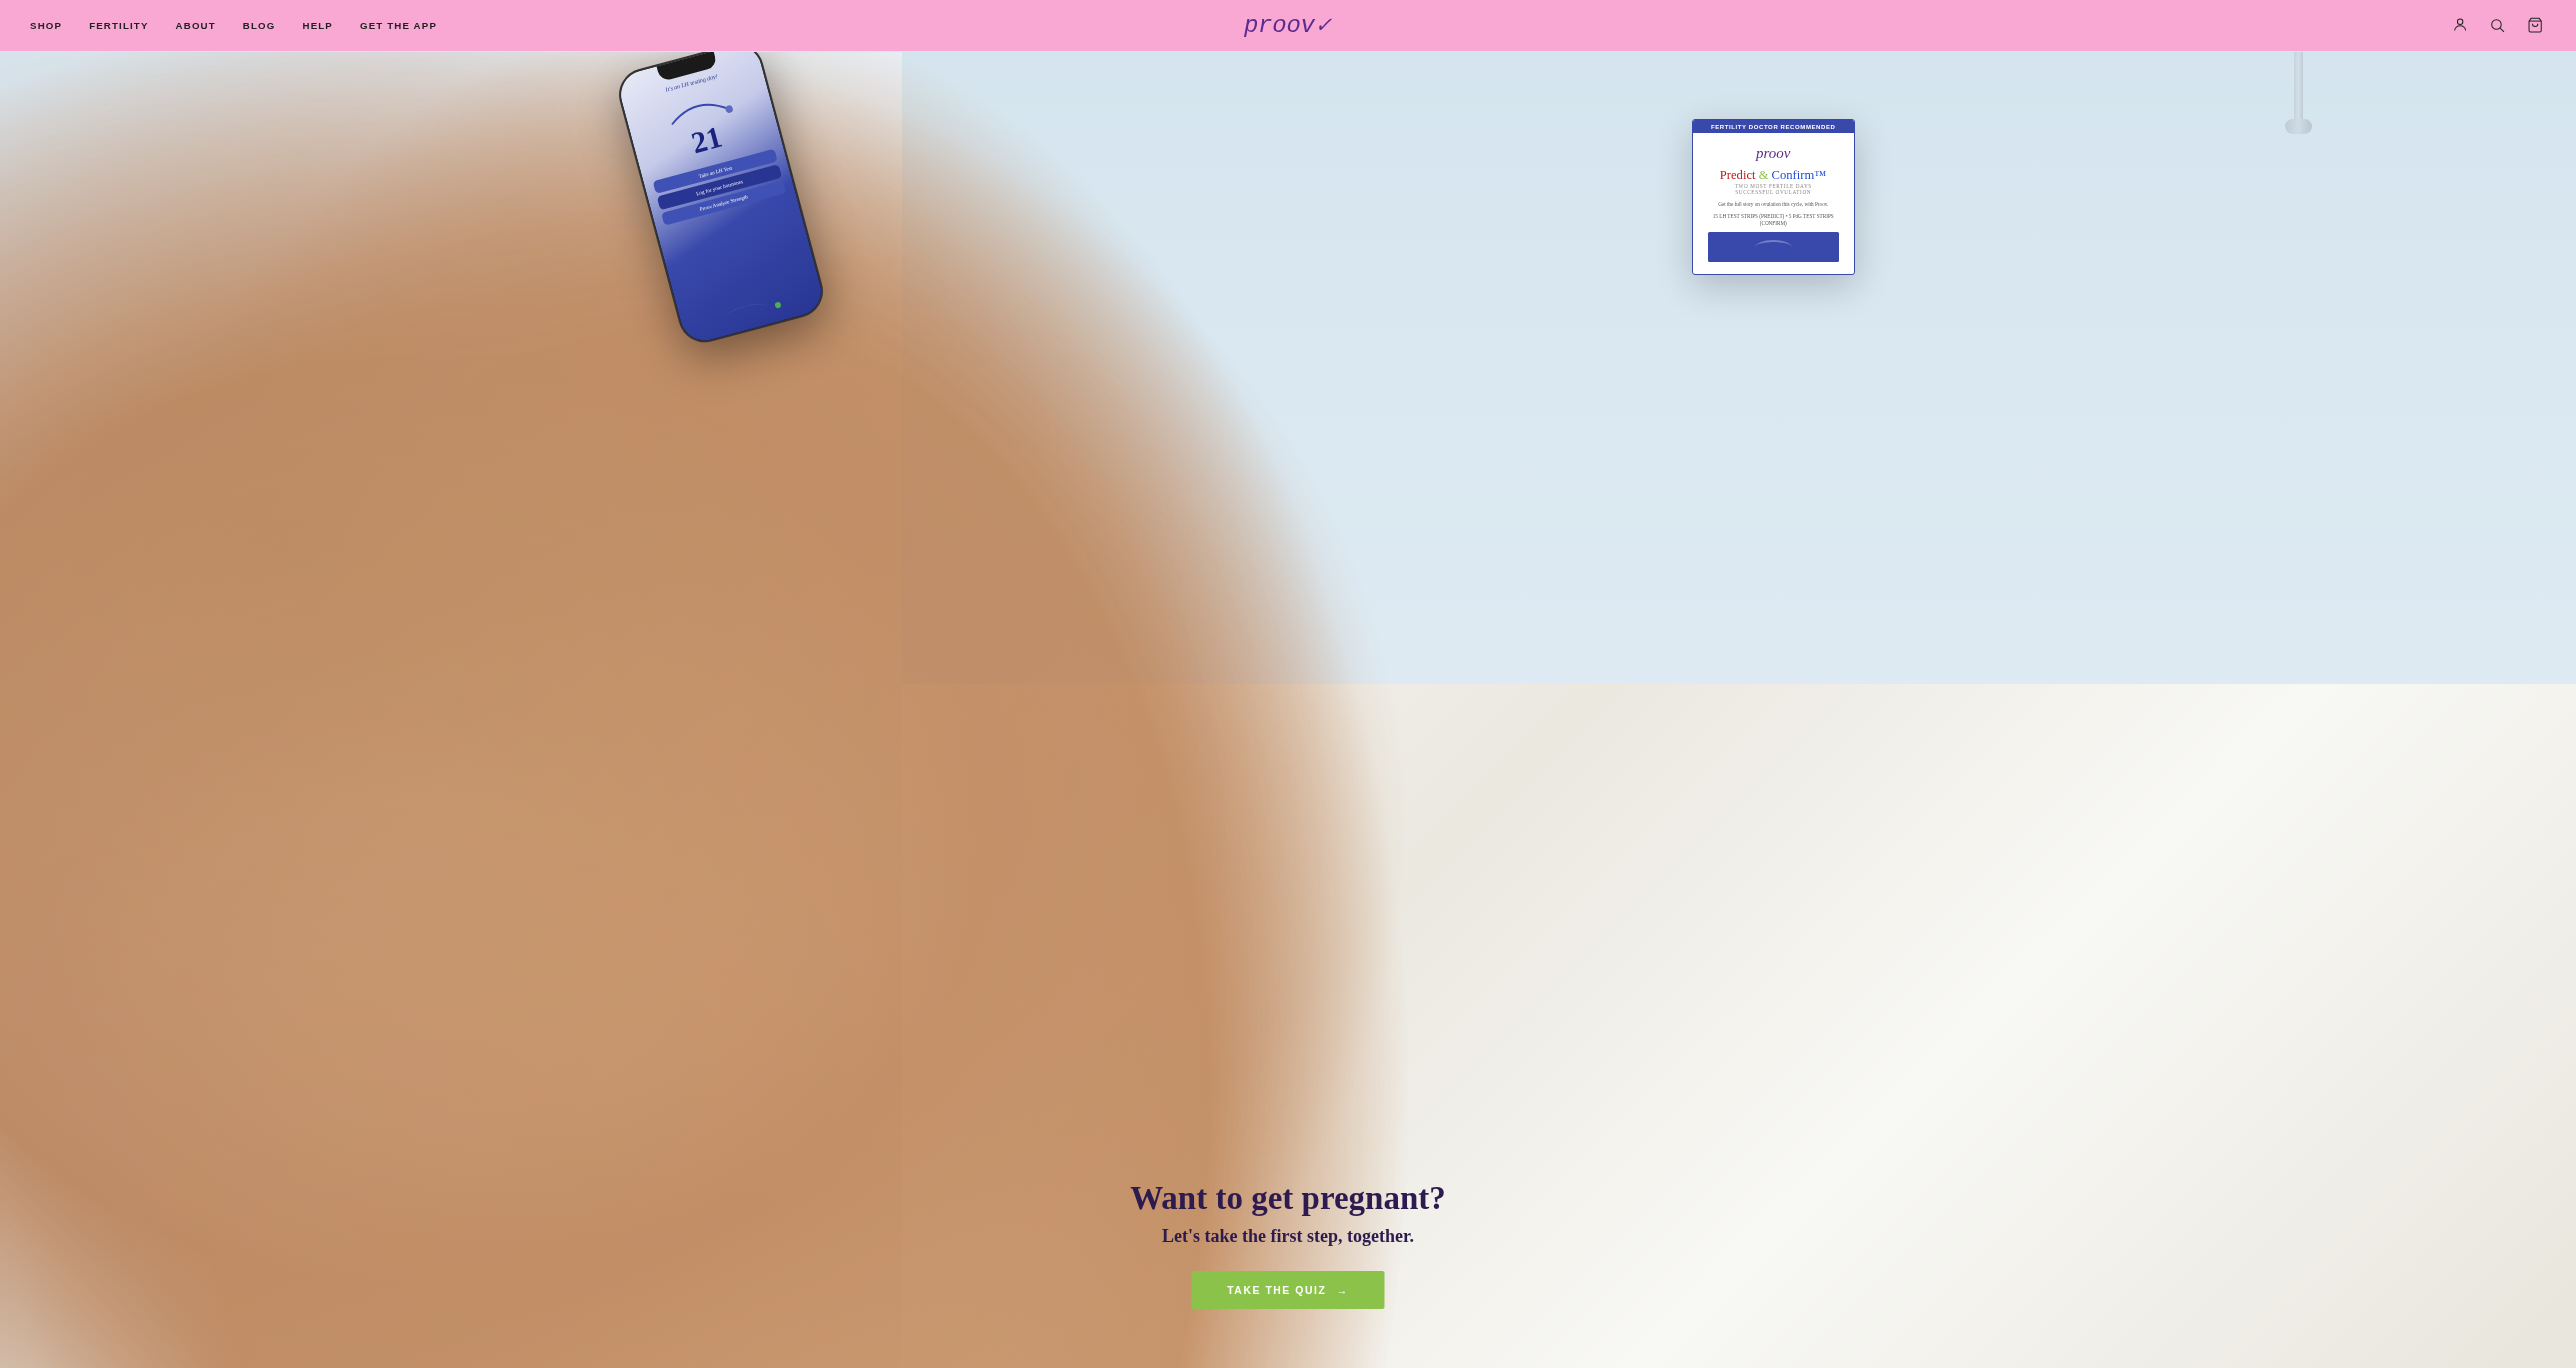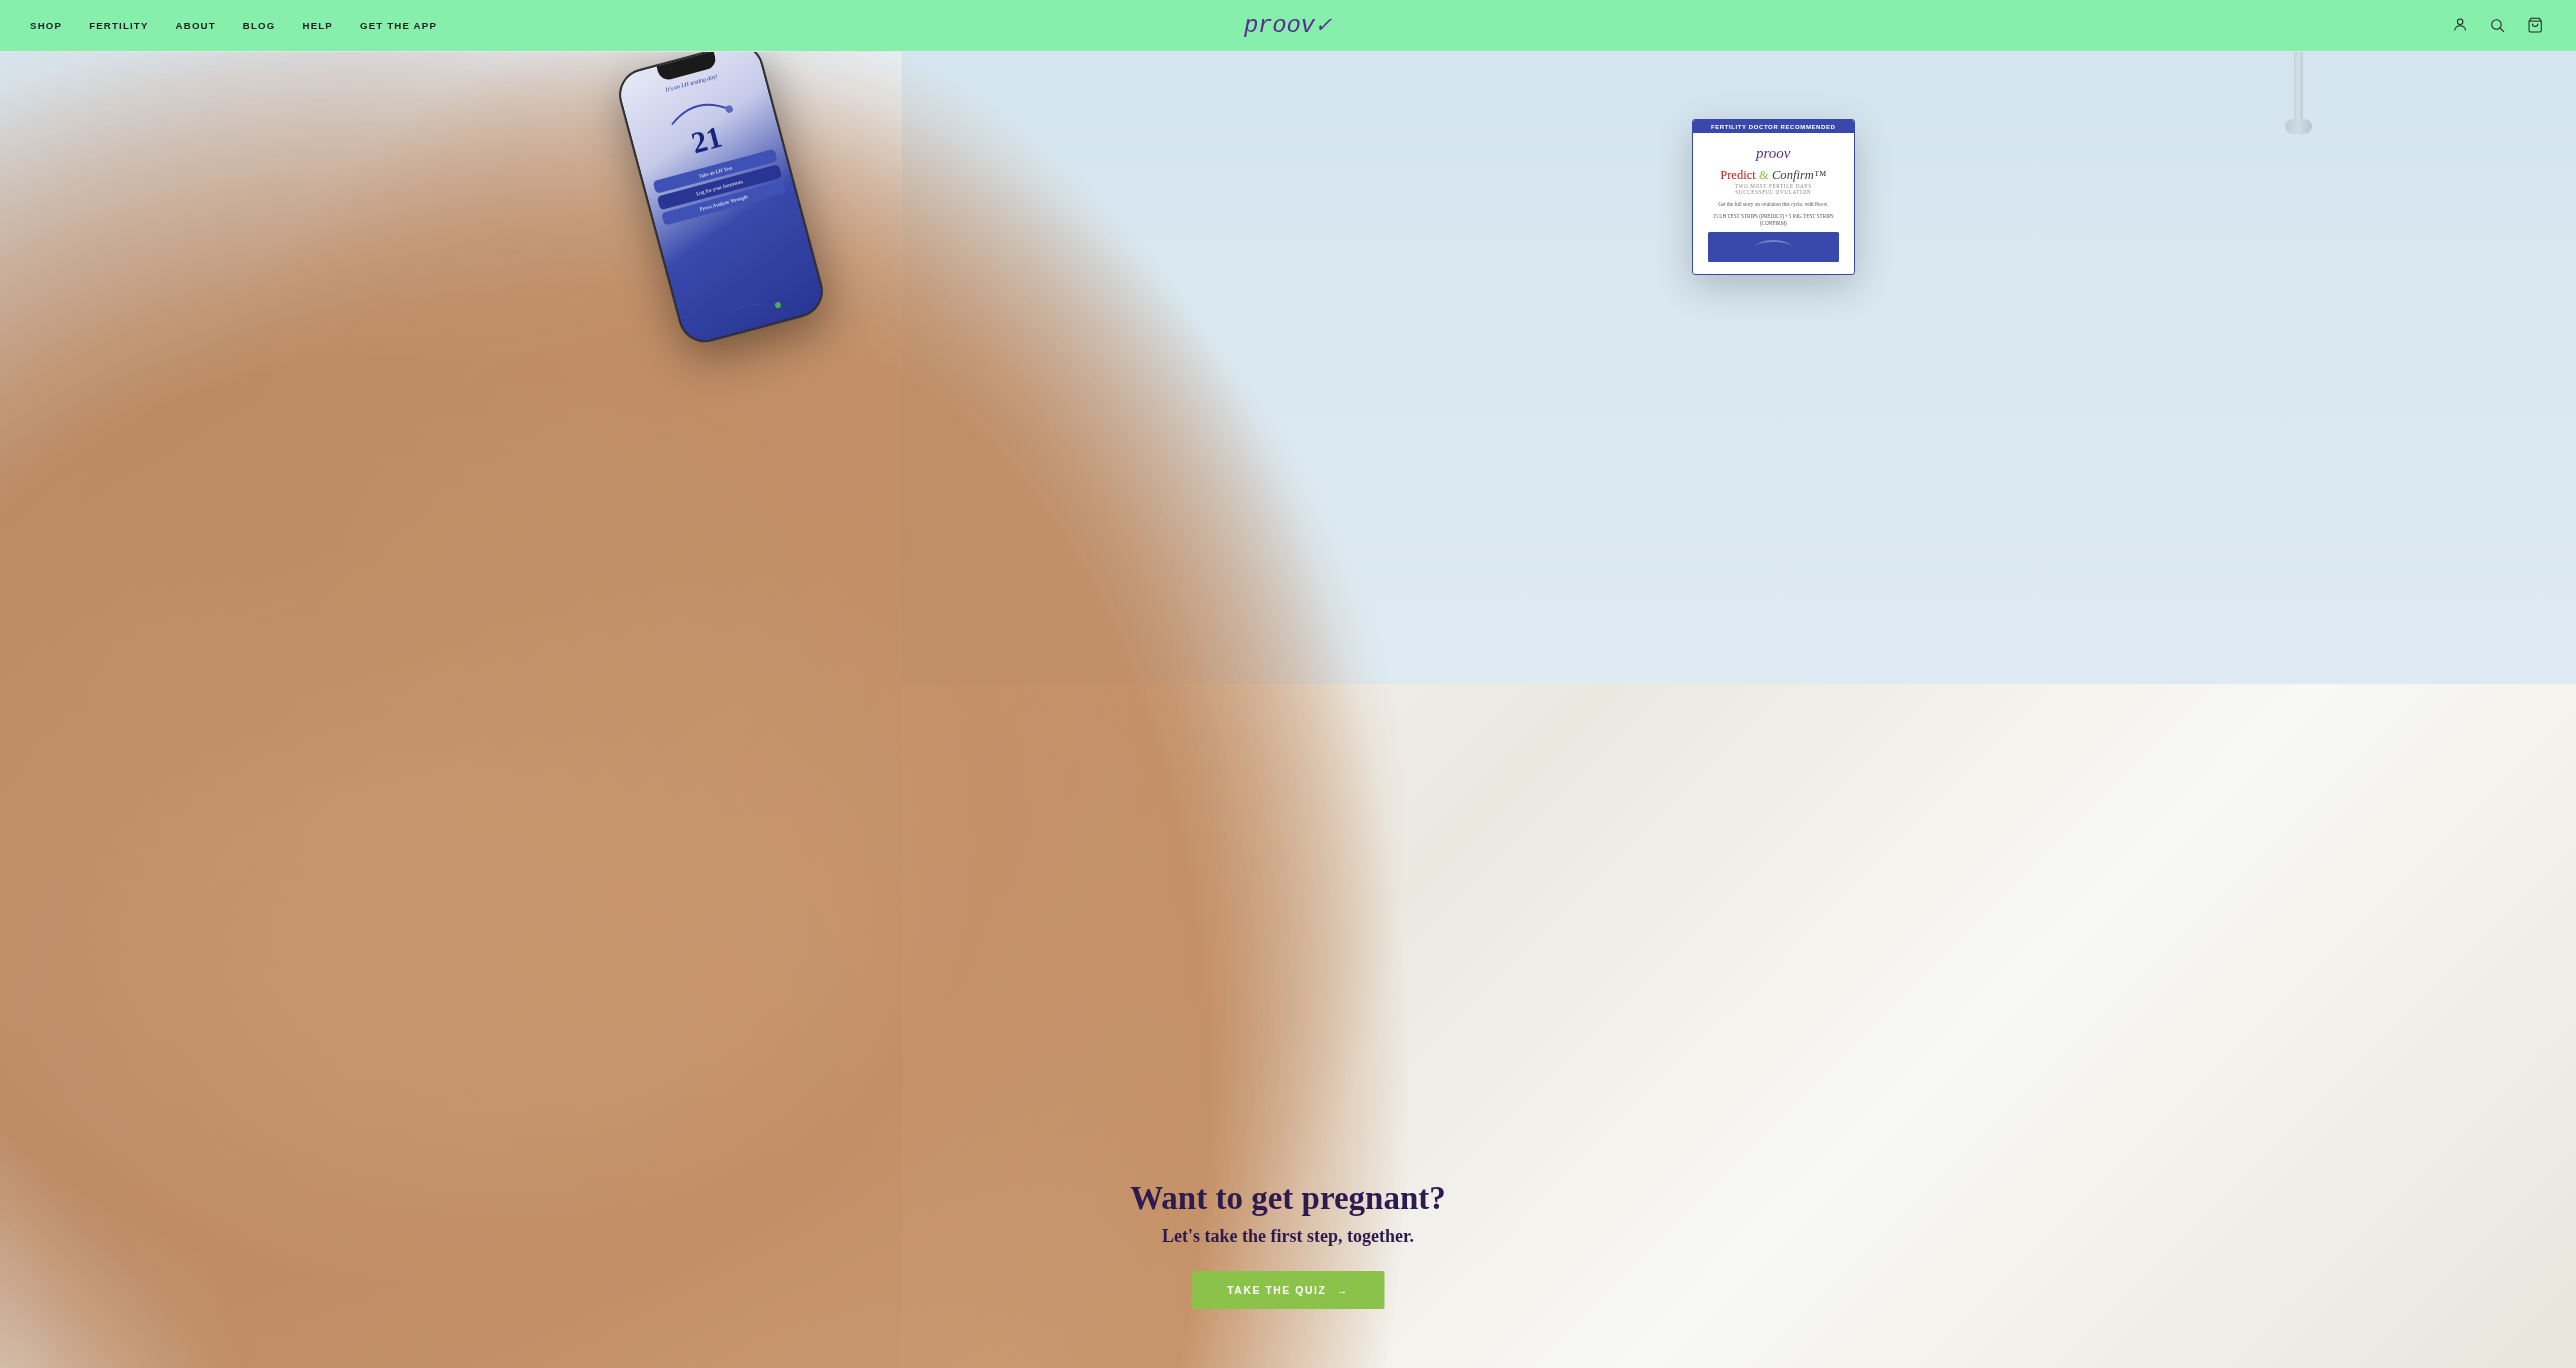--- a/index.html
+++ b/index.html
@@ -14,21 +14,21 @@
       overflow-x: hidden;
     }
 
     
     .header {
       position: fixed;
       top: 0;
       left: 0;
       width: 100%;
       z-index: 100;
-      background: #86efac;
+      background: #f9a8d4;
       border-bottom: 0.7px solid #e5e5e5;
       display: flex;
       align-items: center;
       justify-content: space-between;
       padding: 0 30px;
       height: 52px;
     }
 
     .header-nav {
       display: flex;
@@ -277,22 +277,21 @@
 
     .product-box-title .predict {
       color: #b91c1c;
     }
 
     .product-box-title .amp {
       color: #8bc34a;
     }
 
     .product-box-title .confirm {
-      color: #404040;
-      font-style: italic;
+      color: #1d4ed8;
     }
 
     .product-box-subtitle {
       font-size: 5.2px;
       color: #888;
       letter-spacing: 0.12em;
       text-transform: uppercase;
       margin-bottom: 6px;
     }
 

